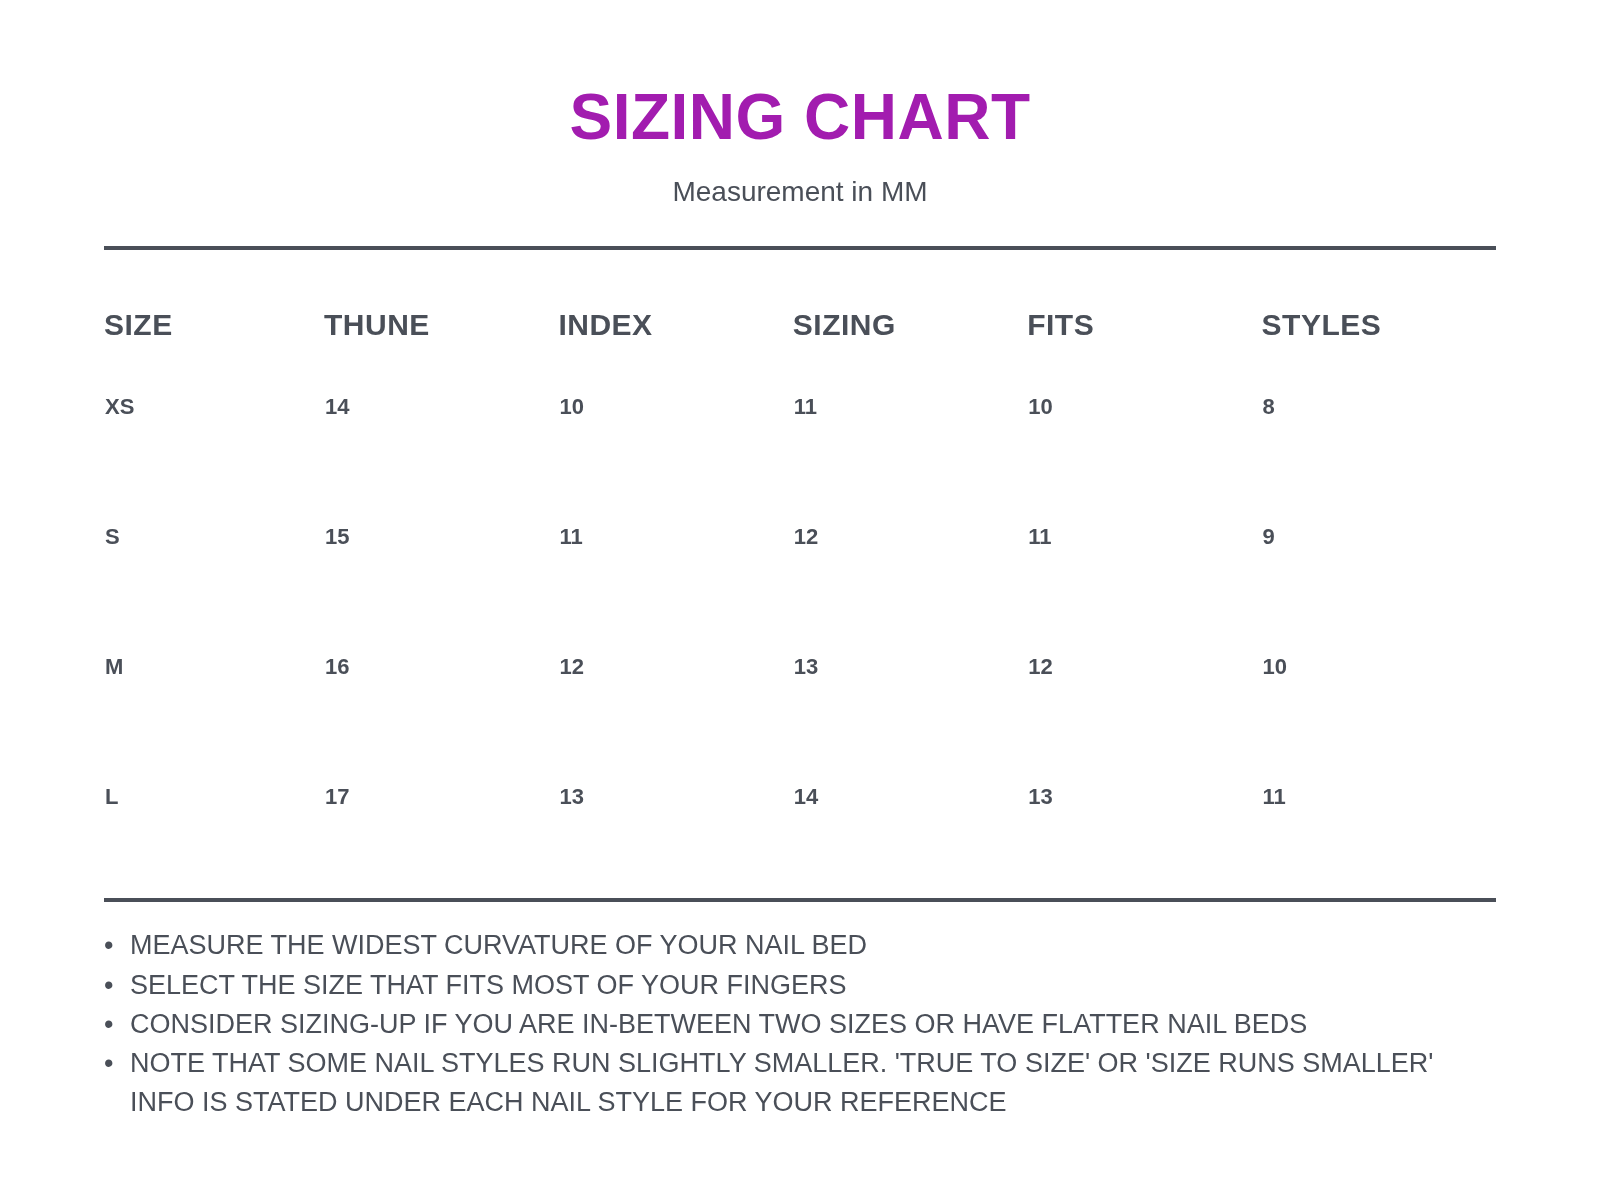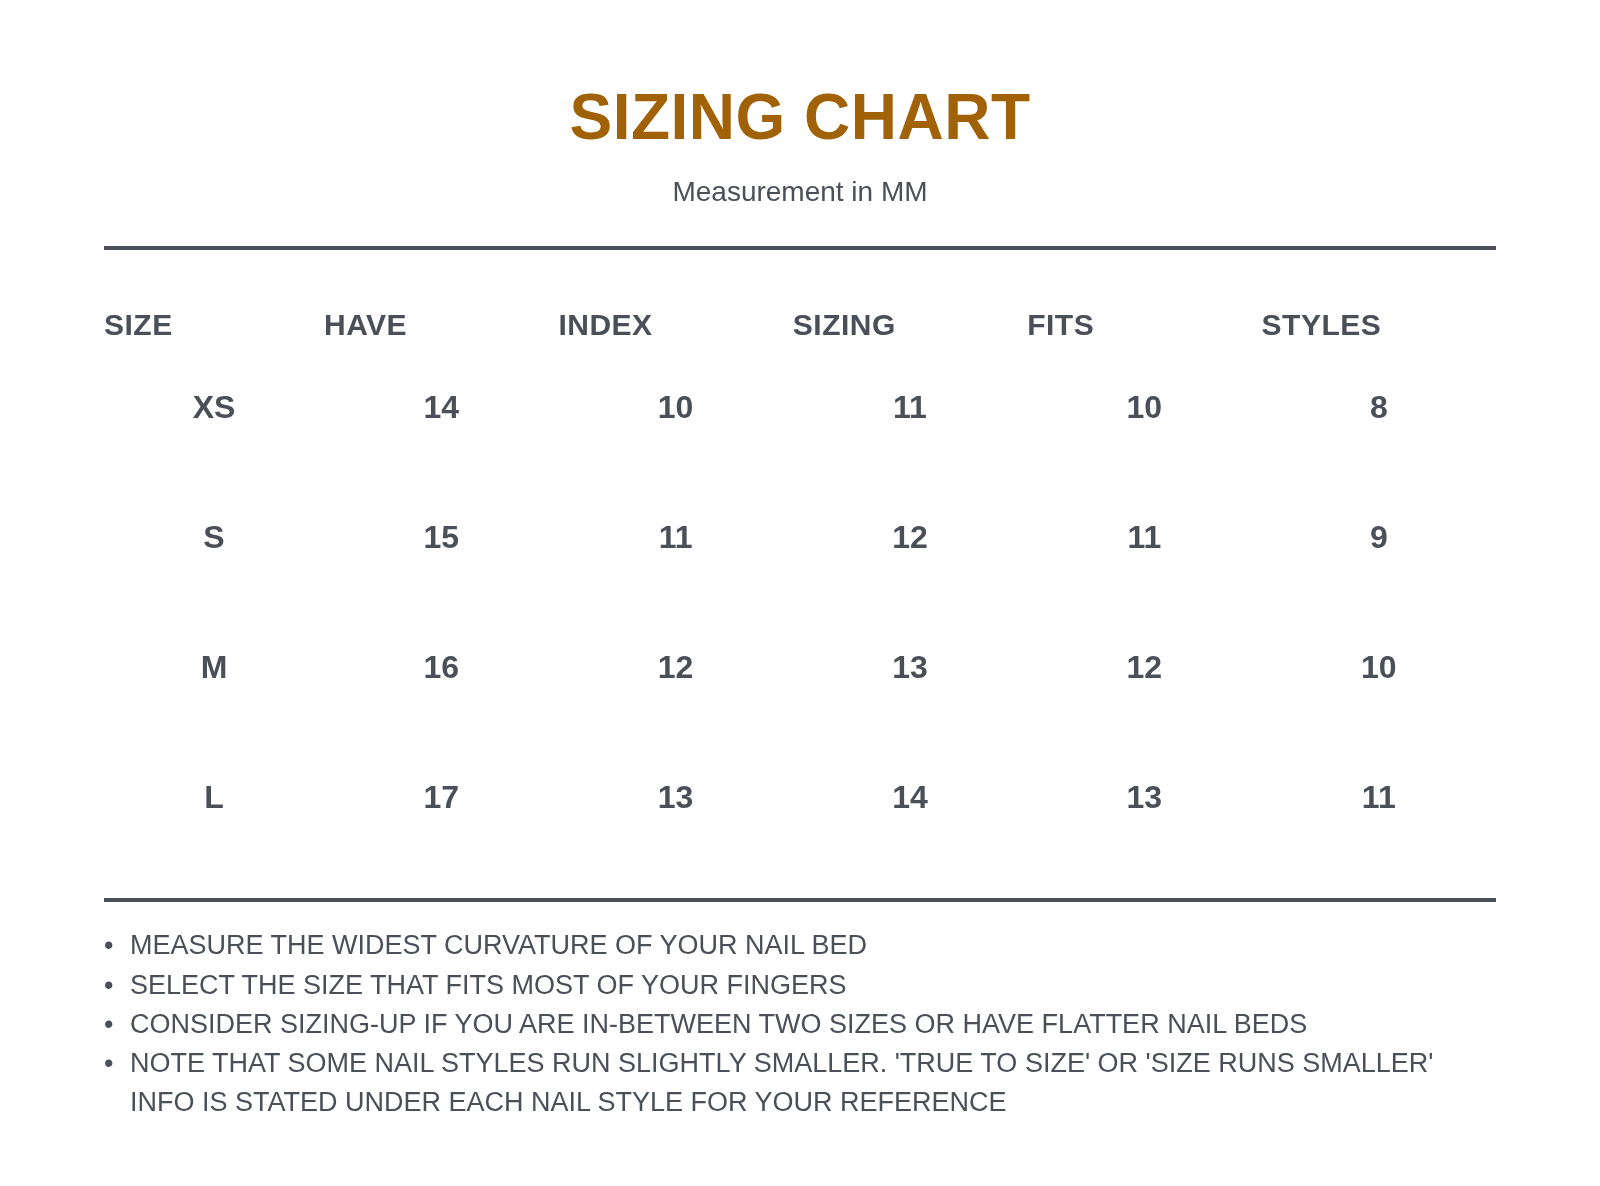--- a/index.html
+++ b/index.html
@@ -19,21 +19,21 @@
     width: 1600px;
     height: 1186px;
     background: #ffffff;
     box-sizing: border-box;
   }
   .title {
     text-align: center;
     font-size: 64px;
     font-weight: bold;
     letter-spacing: 0.5px;
-    color: #a16207;
+    color: #a21caf;
     margin: 0;
     padding-top: 82px;
     line-height: 1.1;
   }
   .subtitle {
     text-align: center;
     font-size: 28px;
     font-weight: normal;
     color: #4a4f58;
     margin: 0;
@@ -55,24 +55,23 @@
   }
   table.sizing th {
     font-size: 30px;
     font-weight: bold;
     color: #4a4f58;
     padding: 58px 0 0 0;
     text-align: left;
     letter-spacing: 0.5px;
   }
   table.sizing td {
-    font-size: 32px;
+    font-size: 22px;
     font-weight: bold;
     color: #4a4f58;
-    text-align: center;
     height: 128px;
     vertical-align: middle;
   }
   table.sizing tr.header-row th:first-child,
   table.sizing tbody td:first-child {
     width: 220px;
   }
   .table-wrap {
     padding-bottom: 36px;
   }
@@ -104,21 +103,21 @@
   <h1 class="title">SIZING CHART</h1>
   <div class="subtitle">Measurement in MM</div>
 
   <div class="rule"></div>
 
   <div class="table-wrap">
     <table class="sizing">
       <thead>
         <tr class="header-row">
           <th>SIZE</th>
-          <th>HAVE</th>
+          <th>THUNE</th>
           <th>INDEX</th>
           <th>SIZING</th>
           <th>FITS</th>
           <th>STYLES</th>
         </tr>
       </thead>
       <tbody>
         <tr>
           <td>XS</td>
           <td>14</td>

